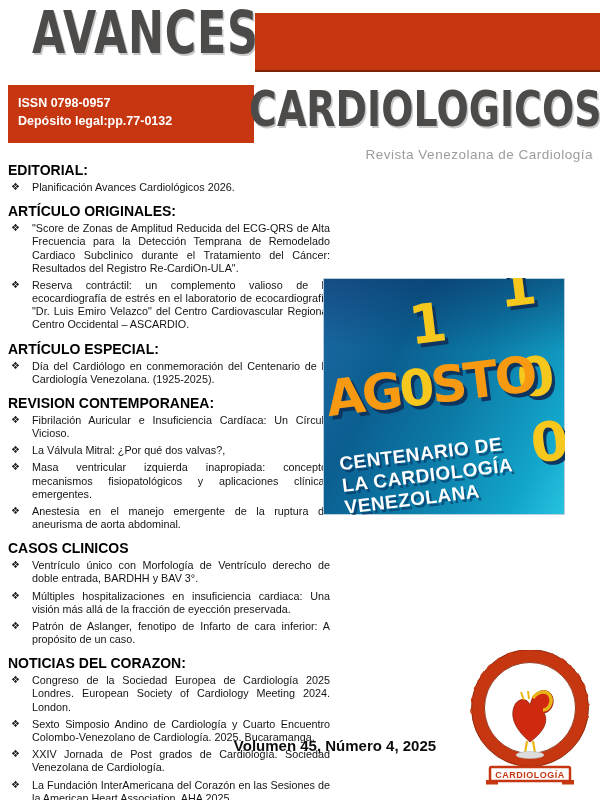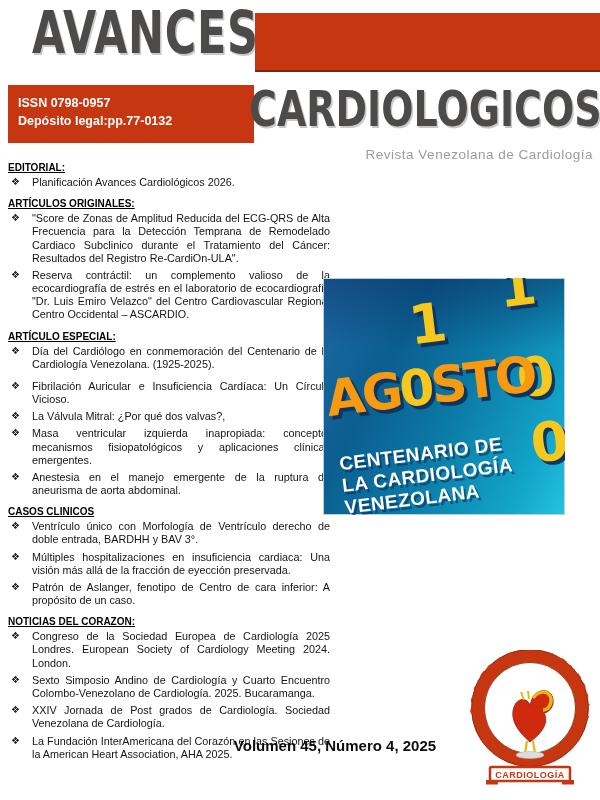--- a/index.html
+++ b/index.html
@@ -31,21 +31,21 @@
     position:absolute;left:249px;top:84px;font-family:"DejaVu Sans",sans-serif;
     font-weight:bold;font-size:50px;line-height:1;color:var(--title-gray);
     transform:scaleX(0.76);transform-origin:left top;letter-spacing:0;
     text-shadow:2px 2px 0 #c9c9c9;
   }
   .subtitle1{position:absolute;right:7px;top:147px;font-size:13.5px;color:var(--sub-gray);letter-spacing:0.5px;padding-left:17px;}
   .subtitle2{position:absolute;right:7px;top:162px;font-size:13.5px;color:#8f8f8f;letter-spacing:1px;}
   
   .toc{position:absolute;left:8px;top:162px;width:322px;}
   .toc-section{margin-bottom:9px;}
-  .toc-heading{font-size:10px;font-weight:bold;text-decoration:underline;margin-bottom:3px;color:#000;}
+  .toc-heading{font-size:14px;font-weight:bold;margin-bottom:3px;color:#000;}
   .toc-item{position:relative;padding-left:24px;margin-bottom:4px;font-size:10.8px;line-height:1.22;text-align:justify;color:#141414;}
   .toc-item .bullet{position:absolute;left:3px;top:0;font-size:10px;color:#222;}
   
   .poster{
     position:absolute;left:323px;top:278px;width:242px;height:237px;overflow:hidden;
     background:
       linear-gradient(180deg, rgba(10,40,90,0.45) 0%, rgba(10,40,90,0) 30%),
       linear-gradient(118deg,#1e6ba6 0%,#0b5e90 30%,#0c7aa6 55%,#13a6cb 85%,#27c3e0 100%);
     box-shadow:0 0 0 1px #b9cfdd inset;
   }
@@ -85,39 +85,40 @@
   </div>
   <div class="title-bottom">CARDIOLOGICOS</div>
   <div class="subtitle1">Revista Venezolana de Cardiología</div>
 
   <div class="toc" id="toc">
       <div class="toc-section">
         <div class="toc-heading">EDITORIAL:</div>
         <div class="toc-item"><span class="bullet">❖</span><span>Planificación Avances Cardiológicos 2026.</span></div>
       </div>
       <div class="toc-section">
-        <div class="toc-heading">ARTÍCULOS ORIGINALES:</div>
+        <div class="toc-heading">ARTÍCULO ORIGINALES:</div>
         <div class="toc-item"><span class="bullet">❖</span><span>"Score de Zonas de Amplitud Reducida del ECG-QRS de Alta Frecuencia para la Detección Temprana de Remodelado Cardiaco Subclinico durante el Tratamiento del Cáncer: Resultados del Registro Re-CardiOn-ULA".</span></div>
         <div class="toc-item"><span class="bullet">❖</span><span>Reserva contráctil: un complemento valioso de la ecocardiografía de estrés en el laboratorio de ecocardiografía "Dr. Luis Emiro Velazco" del Centro Cardiovascular Regional Centro Occidental – ASCARDIO.</span></div>
       </div>
       <div class="toc-section">
         <div class="toc-heading">ARTÍCULO ESPECIAL:</div>
         <div class="toc-item"><span class="bullet">❖</span><span>Día del Cardiólogo en conmemoración del Centenario de la Cardiología Venezolana.  (1925-2025).</span></div>
       </div>
       <div class="toc-section">
+        <div class="toc-heading">REVISION CONTEMPORANEA:</div>
         <div class="toc-item"><span class="bullet">❖</span><span>Fibrilación Auricular e Insuficiencia Cardíaca: Un Círculo Vicioso.</span></div>
         <div class="toc-item"><span class="bullet">❖</span><span>La Válvula Mitral: ¿Por qué dos valvas?,</span></div>
         <div class="toc-item"><span class="bullet">❖</span><span>Masa ventricular izquierda inapropiada: concepto, mecanismos fisiopatológicos y aplicaciones clínicas emergentes.</span></div>
         <div class="toc-item"><span class="bullet">❖</span><span>Anestesia en el manejo emergente de la ruptura de aneurisma de aorta abdominal.</span></div>
       </div>
       <div class="toc-section">
         <div class="toc-heading">CASOS CLINICOS</div>
         <div class="toc-item"><span class="bullet">❖</span><span>Ventrículo único con Morfología de Ventrículo derecho de doble entrada, BARDHH y BAV 3°.</span></div>
         <div class="toc-item"><span class="bullet">❖</span><span>Múltiples hospitalizaciones en insuficiencia cardiaca: Una visión más allá de la fracción de eyección preservada.</span></div>
-        <div class="toc-item"><span class="bullet">❖</span><span>Patrón de Aslanger, fenotipo de Centro de cara inferior: A propósito de un caso.</span></div>
+        <div class="toc-item"><span class="bullet">❖</span><span>Patrón de Aslanger, fenotipo de Infarto de cara inferior: A propósito de un caso.</span></div>
       </div>
       <div class="toc-section">
         <div class="toc-heading">NOTICIAS DEL CORAZON:</div>
         <div class="toc-item"><span class="bullet">❖</span><span>Congreso de la Sociedad Europea de Cardiología 2025 Londres. European Society of Cardiology Meeting 2024. London.</span></div>
         <div class="toc-item"><span class="bullet">❖</span><span>Sexto Simposio Andino de Cardiología y Cuarto Encuentro Colombo-Venezolano de Cardiología. 2025. Bucaramanga.</span></div>
         <div class="toc-item"><span class="bullet">❖</span><span>XXIV Jornada de Post grados de Cardiología. Sociedad Venezolana de Cardiología.</span></div>
         <div class="toc-item"><span class="bullet">❖</span><span>La Fundación InterAmericana del Corazón en las Sesiones de la American Heart Association, AHA 2025.</span></div>
       </div>
     </div>
 

